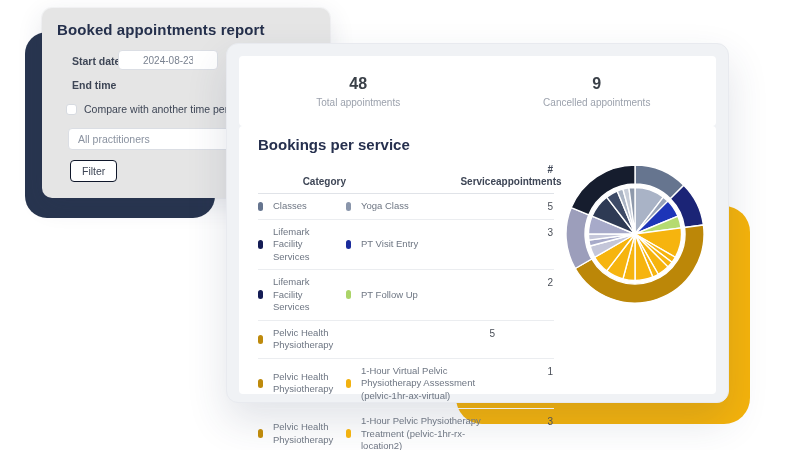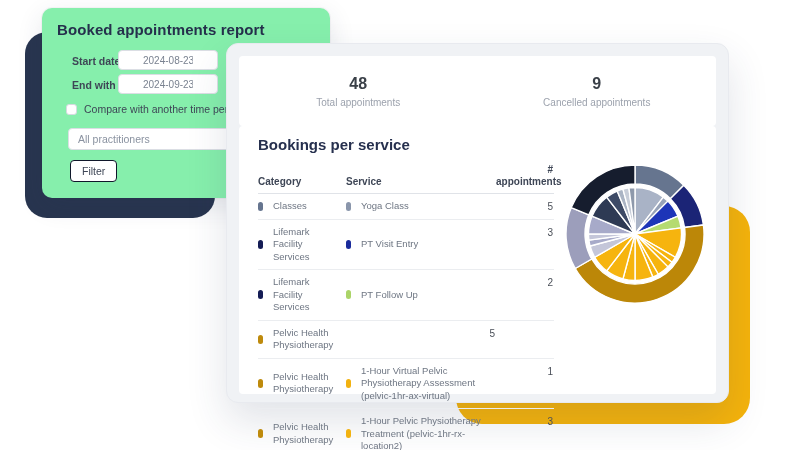--- a/index.html
+++ b/index.html
@@ -15,21 +15,21 @@
     position:absolute; left:25px; top:32px; width:190px; height:186px;
     border-radius:22px;
   }
   .decor-yellow {
     position:absolute; left:456px; top:206px; width:294px; height:218px;
     border-radius:26px;
   }
   
   .filter-card {
     position:absolute; left:42px; top:8px; width:288px; height:190px;
-    background:#86efac; border-radius:10px;
+    background:#e5e5e5; border-radius:10px;
     box-shadow:0 8px 26px rgba(40,50,80,.12), 0 0 0 1px rgba(40,50,80,.04);
   }
   .filter-title {
     position:absolute; left:15px; top:13px;
     font-size:15px; font-weight:700; color:#25304C; letter-spacing:.1px;
   }
   .fc-label { position:absolute; left:30px; font-size:10.5px; font-weight:600; color:#3E4656; }
   .fc-label.start { top:47px; } .fc-label.end { top:71px; }
   .fc-input {
     position:absolute; left:76px; width:100px; height:20px;
@@ -72,41 +72,40 @@
   .section-title {
     position:absolute; left:19px; top:10px;
     font-size:15px; font-weight:700; color:#26304E;
   }
   .bookings-table { position:absolute; left:19px; top:36px; width:296px; }
   .trow {
     display:grid; grid-template-columns:88px 150px 58px;
     border-bottom:1px solid #EBEDF0; padding:6px 0; align-items:center;
   }
   .trow.thead { border-bottom:1px solid #E0E3E8; padding:2px 0 5px 0; align-items:end; }
-  .th { font-size:10px; font-weight:700; color:#3E4656; line-height:12px; }
+  .th { font-size:10px; font-weight:700; color:#3E4656; line-height:12px;text-align:right; }
   .th.num { text-align:right; padding-right:1px; }
   .cellflex { display:flex; align-items:center; gap:10px; padding-right:8px; }
   .dot { width:5px; height:9px; border-radius:3px; flex:none; }
   .ctext { font-size:9.5px; color:#6E7683; line-height:12.5px; }
   .count { font-size:10px; color:#4A4F58; text-align:right; padding-right:1px; align-self:start; padding-top:1px; }
   .pie-wrap { position:absolute; left:321px; top:33px; width:150px; height:150px; }
 </style>
 </head>
 <body>
 
 <div class="decor-navy" style="background-color: rgb(40, 53, 79);"></div>
 
 <div class="filter-card">
   <div class="filter-title">Booked appointments report</div>
 
   <div class="fc-label start">Start date</div>
   <input class="fc-input start" type="text" value="2024-08-23" style="">
 
-  <div class="fc-label end">End with</div>
-  <input class="fc-input end" type="text" value="2024-09-23" style="">
+  <div class="fc-label end">End time</div>
 
   <div class="fc-checkrow">
     <span class="fc-checkbox"></span>
     <span class="fc-checklabel">Compare with another time period</span>
   </div>
 
   <div class="fc-select">All practitioners</div>
 
   <button class="fc-filter-btn">Filter</button>
 </div>

